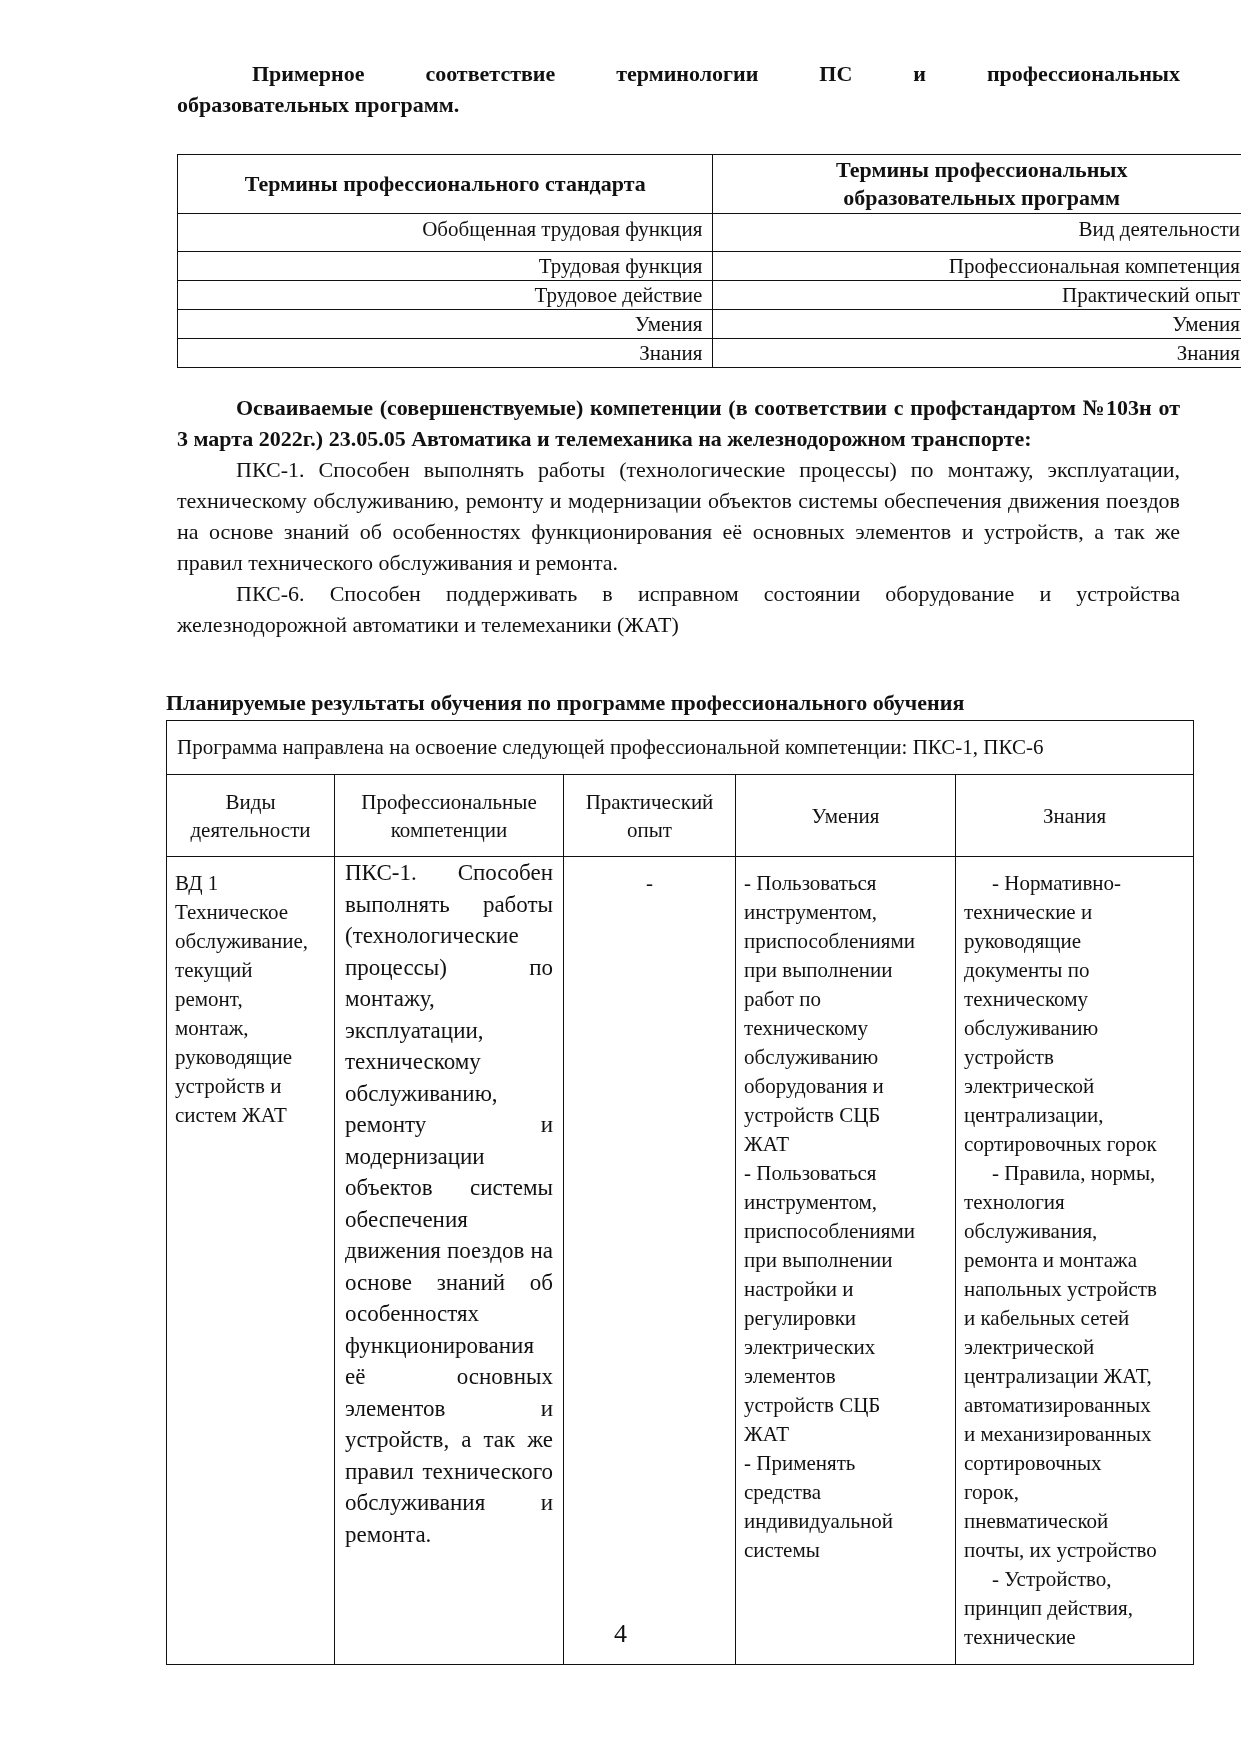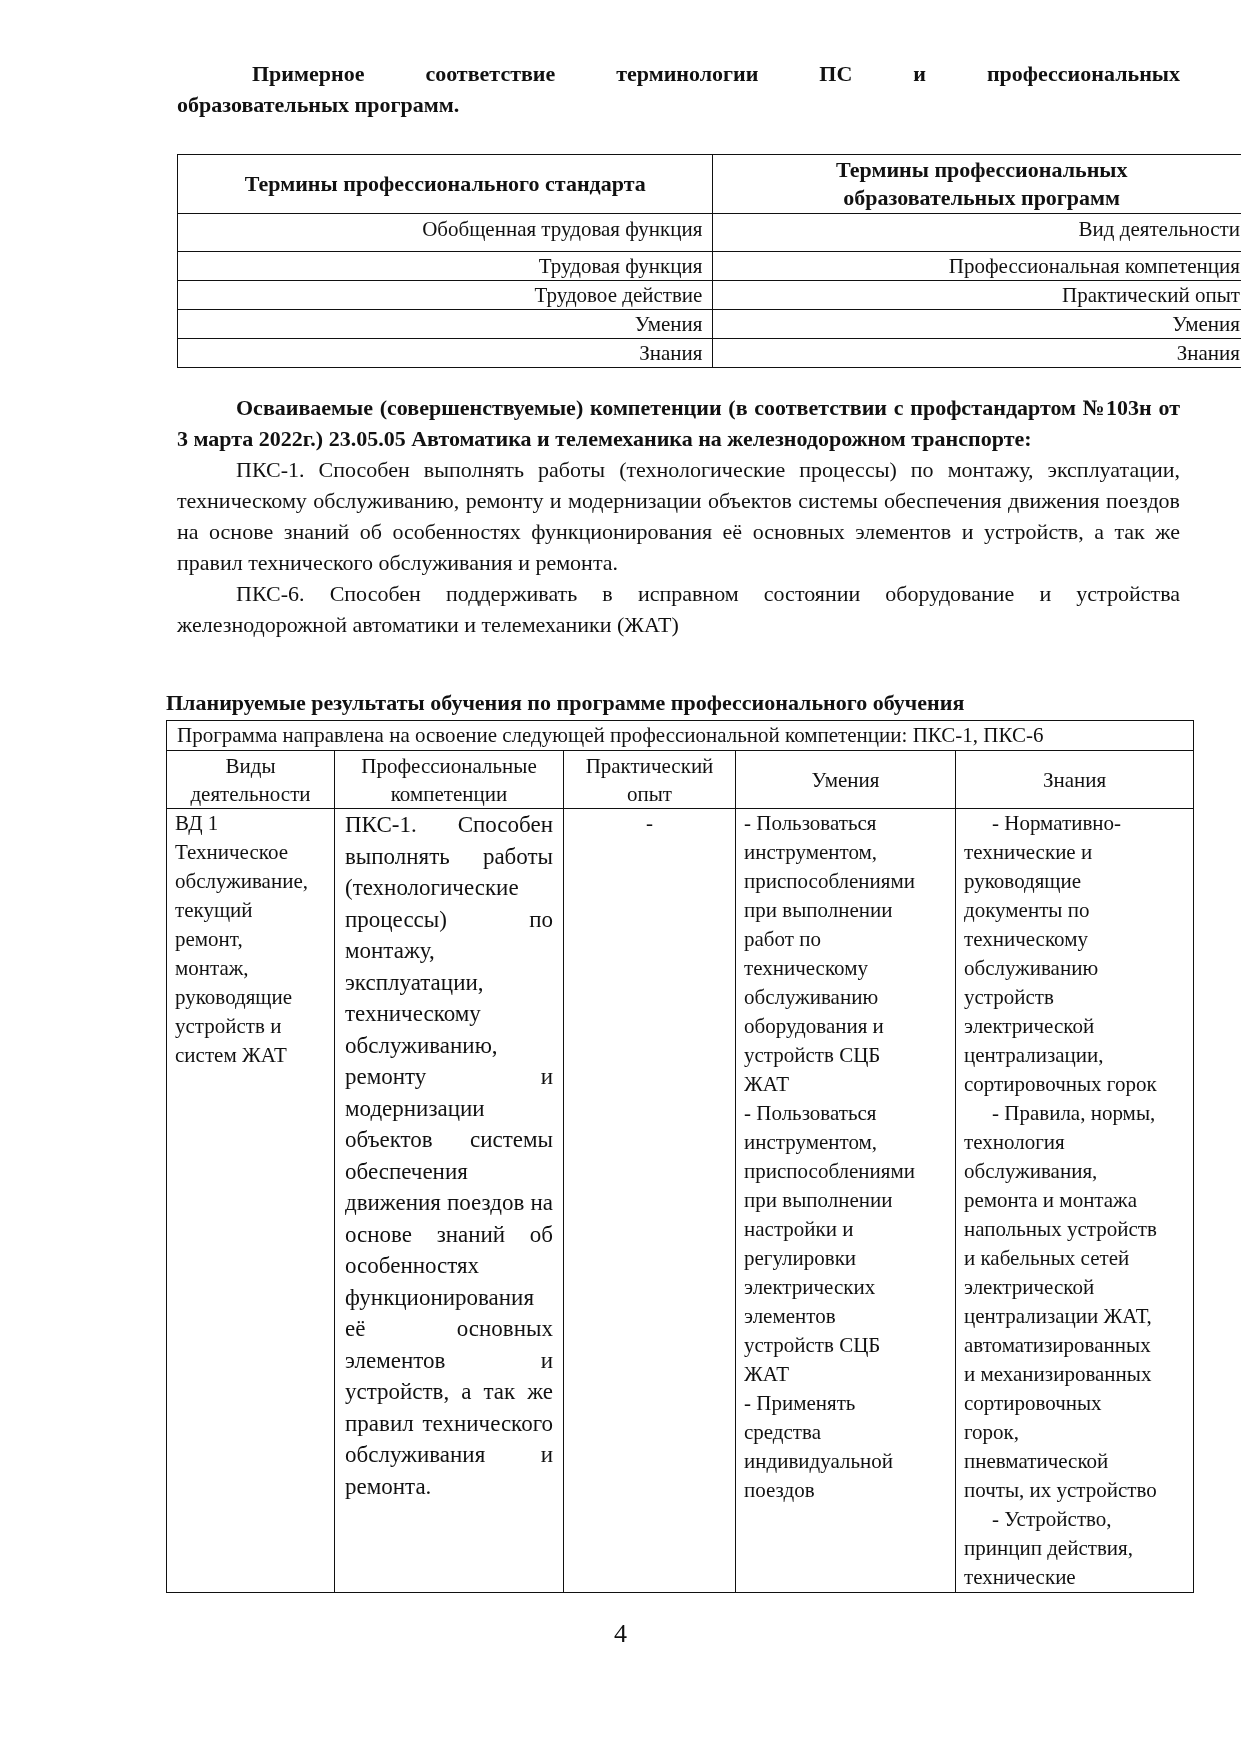--- a/index.html
+++ b/index.html
@@ -36,21 +36,21 @@
   .sec2 .body { text-align: justify; }
 
   .t2title {
     left: 166px; top: 688px; width: 1027px; text-align: left;
     font-size: 22px; line-height: 30px; font-weight: bold;
   }
   table.t2 {
     position: absolute; left: 166px; top: 720px; width: 1027px;
     border-collapse: collapse; table-layout: fixed; font-size: 21px;
   }
-  table.t2 td { border: 1.5px solid #111; vertical-align: top; padding: 0 8px; }
+  table.t2 td { border: 1.5px solid #111; vertical-align: top; padding: 12px 8px; }
   table.t2 tr.intro td { height: 29px; line-height: 29px; font-size: 21px; padding-left: 10px; }
   table.t2 tr.head td { height: 57px; line-height: 28px; text-align: center; vertical-align: middle; font-size: 21px; }
   table.t2 tr.body td { height: 781px; line-height: 29px; font-size: 21px; }
   table.t2 tr.body td.pk { font-size: 23px; line-height: 31.5px; text-align: justify; padding: 0 10px 0 10px; }
   table.t2 tr.body td.center { text-align: center; }
   .ind { text-indent: 28px; display: block; }
   .line { display: block; }
   .pagenum {
     left: 0; width: 1241px; top: 1618px; text-align: center;
     font-size: 26px; line-height: 32px;
@@ -167,21 +167,21 @@
           <span class="line">при выполнении</span>
           <span class="line">настройки и</span>
           <span class="line">регулировки</span>
           <span class="line">электрических</span>
           <span class="line">элементов</span>
           <span class="line">устройств СЦБ</span>
           <span class="line">ЖАТ</span>
           <span class="line">- Применять</span>
           <span class="line">средства</span>
           <span class="line">индивидуальной</span>
-          <span class="line">поездов</span>
+          <span class="line">системы</span>
         </td>
     <td id="knowledge-cell">
           <span class="line ind">- Нормативно-</span>
           <span class="line">технические и</span>
           <span class="line">руководящие</span>
           <span class="line">документы по</span>
           <span class="line">техническому</span>
           <span class="line">обслуживанию</span>
           <span class="line">устройств</span>
           <span class="line">электрической</span>

